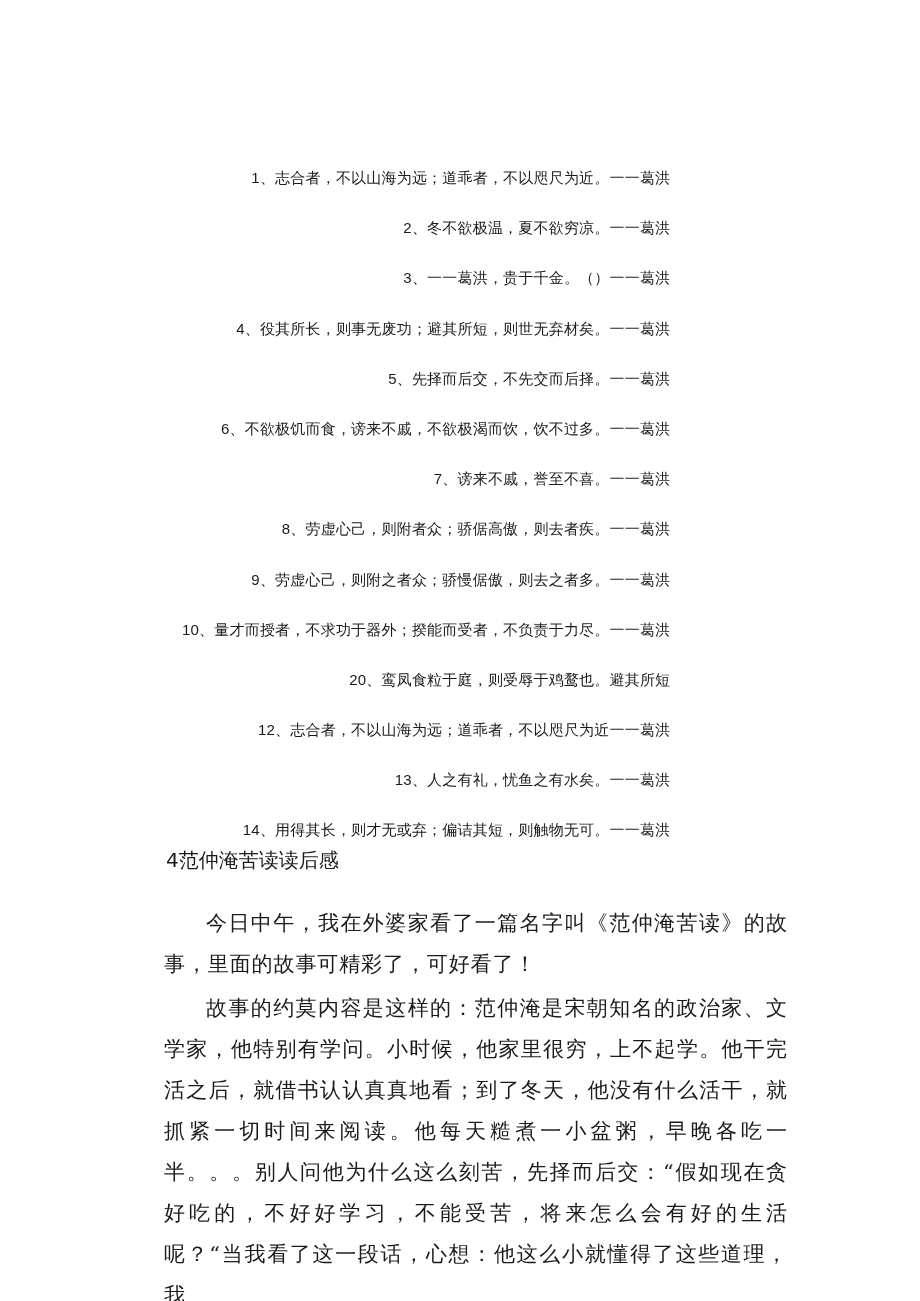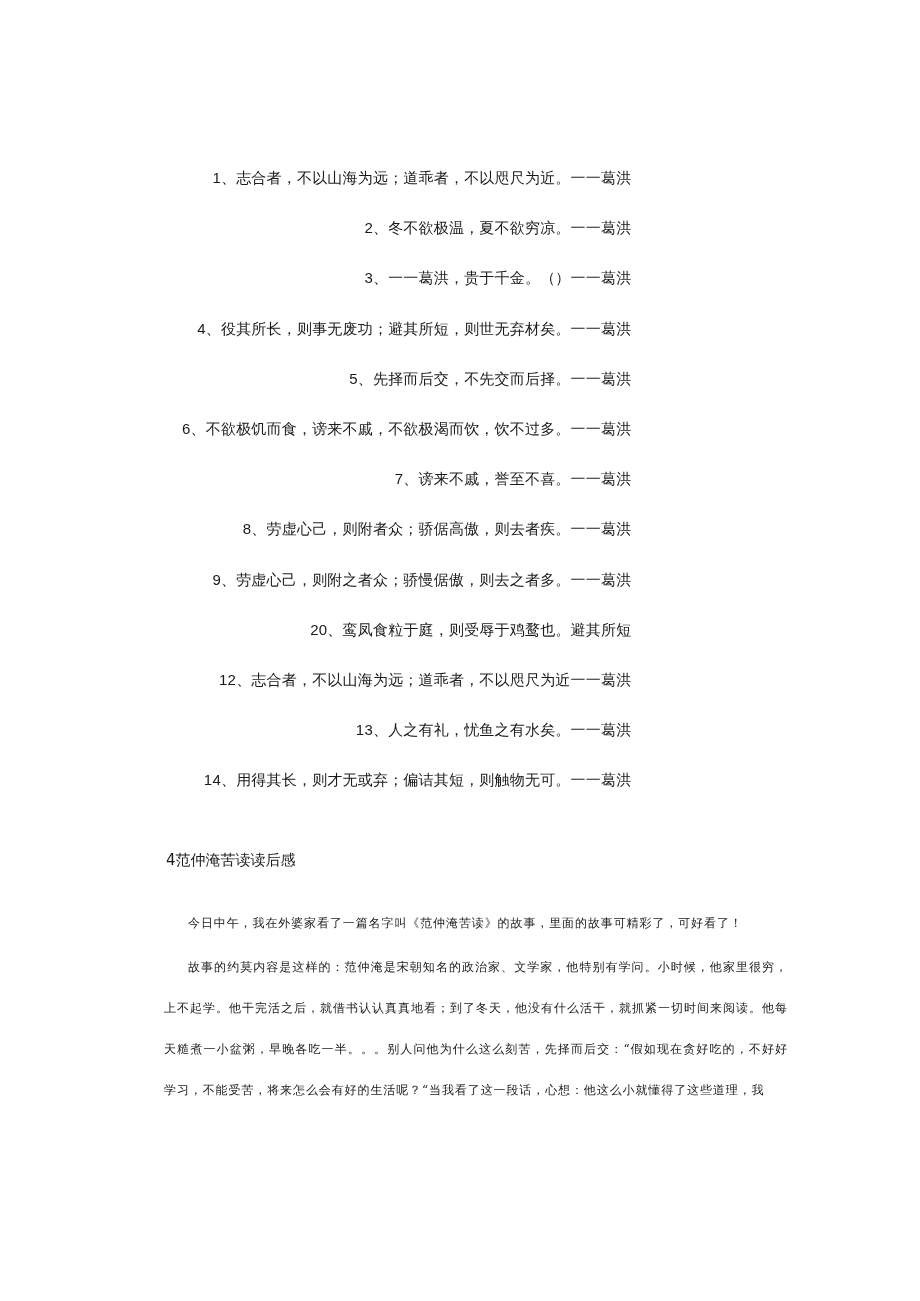--- a/index.html
+++ b/index.html
@@ -42,34 +42,34 @@
     .quote-num {
       font-family: "Liberation Sans", sans-serif;
     }
     .section-heading {
       position: absolute;
       left: 166px;
       top: 848px;
       margin: 0;
       font-weight: normal;
       font-family: "DejaVu Sans", "Liberation Sans", sans-serif;
-      font-size: 15px;
+      font-size: 20px;
       line-height: 24px;
       white-space: nowrap;
     }
     .essay {
       position: absolute;
       left: 164px;
       top: 903px;
       width: 624px;
     }
     .essay-para {
       margin: 0 0 3px 0;
       font-family: "DejaVu Serif", "Liberation Serif", serif;
-      font-size: 12px;
+      font-size: 21px;
       line-height: 41px;
       text-indent: 2em;
       text-align: justify;
       text-align-last: left;
       letter-spacing: 0.9px;
     }
   </style>
 </head>
 <body>
 
@@ -78,20 +78,21 @@
   <ul class="quote-list">
     <li class="quote-item"><span class="quote-num">1、</span><span>志合者，不以山海为远；道乖者，不以咫尺为近。一一葛洪</span></li>
     <li class="quote-item"><span class="quote-num">2、</span><span>冬不欲极温，夏不欲穷凉。一一葛洪</span></li>
     <li class="quote-item"><span class="quote-num">3、</span><span>一一葛洪，贵于千金。（）一一葛洪</span></li>
     <li class="quote-item"><span class="quote-num">4、</span><span>役其所长，则事无废功；避其所短，则世无弃材矣。一一葛洪</span></li>
     <li class="quote-item"><span class="quote-num">5、</span><span>先择而后交，不先交而后择。一一葛洪</span></li>
     <li class="quote-item"><span class="quote-num">6、</span><span>不欲极饥而食，谤来不戚，不欲极渴而饮，饮不过多。一一葛洪</span></li>
     <li class="quote-item"><span class="quote-num">7、</span><span>谤来不戚，誉至不喜。一一葛洪</span></li>
     <li class="quote-item"><span class="quote-num">8、</span><span>劳虚心己，则附者众；骄倨高傲，则去者疾。一一葛洪</span></li>
     <li class="quote-item"><span class="quote-num">9、</span><span>劳虚心己，则附之者众；骄慢倨傲，则去之者多。一一葛洪</span></li>
+    <li class="quote-item"><span class="quote-num">10、</span><span>量才而授者，不求功于器外；揆能而受者，不负责于力尽。一一葛洪</span></li>
     <li class="quote-item"><span class="quote-num">20、</span><span>鸾凤食粒于庭，则受辱于鸡鹜也。避其所短</span></li>
     <li class="quote-item"><span class="quote-num">12、</span><span>志合者，不以山海为远；道乖者，不以咫尺为近一一葛洪</span></li>
     <li class="quote-item"><span class="quote-num">13、</span><span>人之有礼，忧鱼之有水矣。一一葛洪</span></li>
     <li class="quote-item"><span class="quote-num">14、</span><span>用得其长，则才无或弃；偏诘其短，则触物无可。一一葛洪</span></li>
   </ul>
 
   <h2 class="section-heading">4范仲淹苦读读后感</h2>
 
   <div class="essay">
     <p class="essay-para">今日中午，我在外婆家看了一篇名字叫《范仲淹苦读》的故事，里面的故事可精彩了，可好看了！</p>

